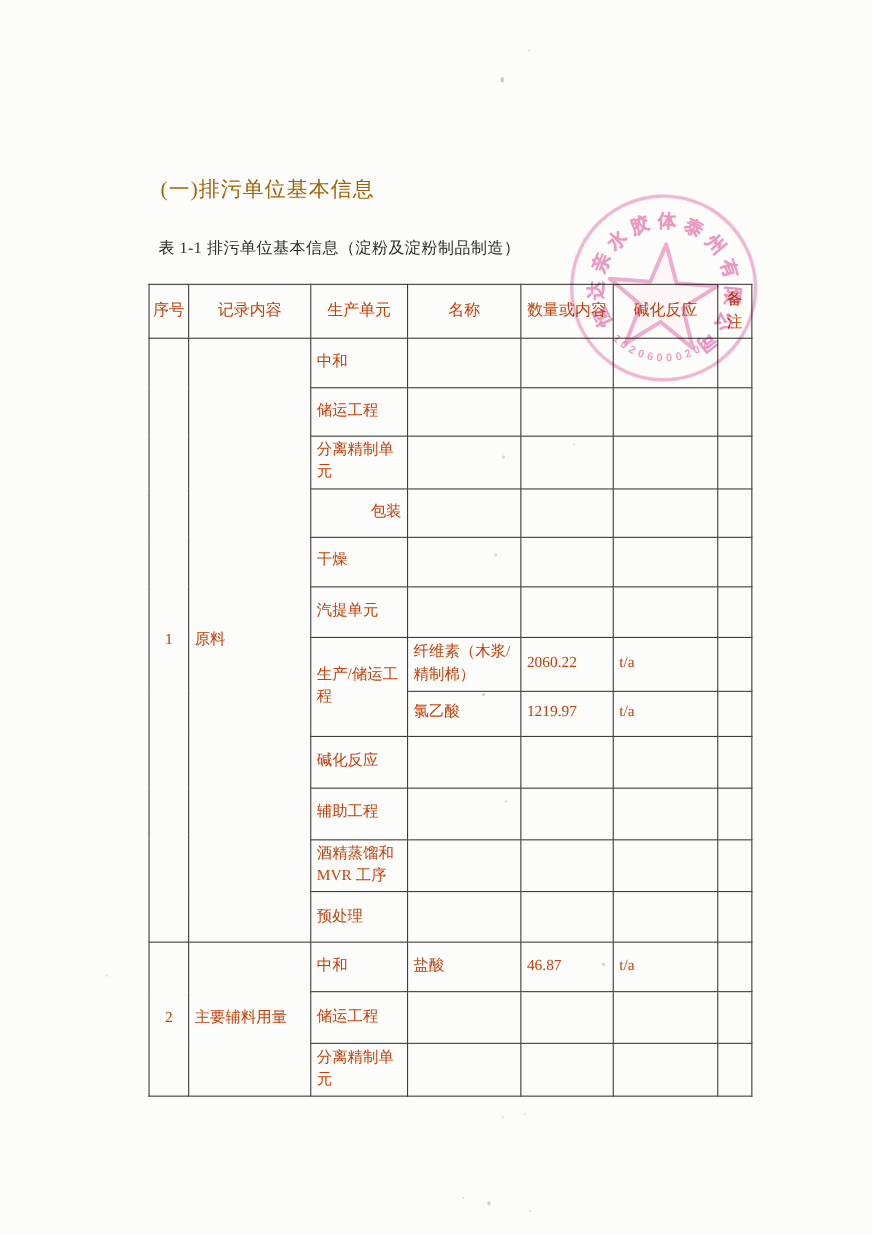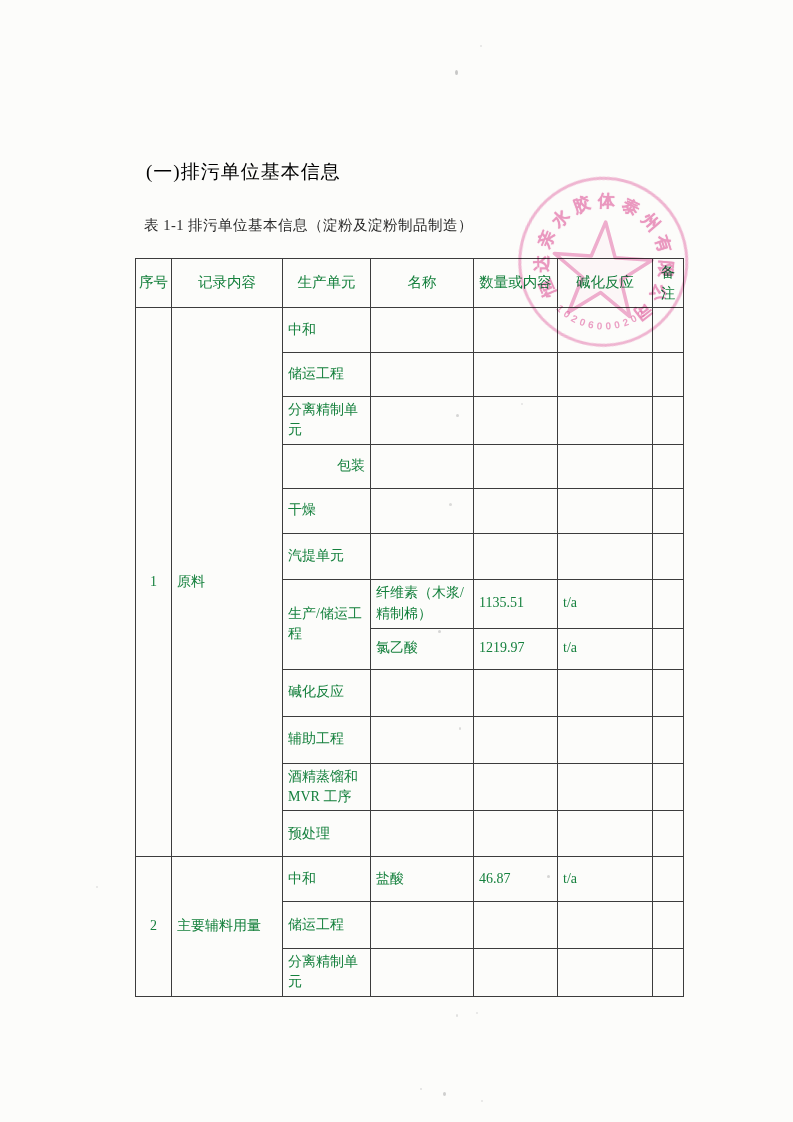--- a/index.html
+++ b/index.html
@@ -15,33 +15,33 @@
     color:#262626;
     overflow:hidden;
   }
   .page-title{
     position:absolute;left:148px;top:108px;
     font-family:"Liberation Sans","DejaVu Sans",sans-serif;
     font-size:27px;font-weight:bold;letter-spacing:1px;color:#1f1f1f;
   }
   .section-heading{
     position:absolute;left:146px;top:159px;
-    font-size:19px;font-weight:normal;letter-spacing:1px;color:#000000;
+    font-size:19px;font-weight:normal;letter-spacing:1px;color:#a16207;
   }
   .table-caption{
     position:absolute;left:144px;top:216px;
     font-size:14.5px;letter-spacing:.5px;color:#2a2a2a;
   }
   table.doc{
     position:absolute;left:135px;top:258px;
     width:548px;
     border-collapse:collapse;
     table-layout:fixed;
     font-size:14px;
-    color:#15803d;
+    color:#c2410c;
   }
   table.doc th,table.doc td{
     border:1.6px solid #3c3c3c;
     vertical-align:middle;
     padding:3px 5px;
     line-height:1.45;
     font-weight:normal;
     word-break:break-all;
     overflow:hidden;
   }
@@ -163,21 +163,21 @@
         <tr style="height: 46px;">
           <td class="c-unit">汽提单元</td>
           <td class="c-name"></td>
           <td class="c-qty"></td>
           <td class="c-meas"></td>
           <td class="c-note"></td>
         </tr>
         <tr style="height: 49px;">
           <td rowspan="2" class="c-unit">生产/储运工程</td>
           <td class="c-name">纤维素（木浆/精制棉）</td>
-          <td class="c-qty">1135.51</td>
+          <td class="c-qty">2060.22</td>
           <td class="c-meas">t/a</td>
           <td class="c-note"></td>
         </tr>
         <tr style="height: 41px;">
           <td class="c-name">氯乙酸</td>
           <td class="c-qty">1219.97</td>
           <td class="c-meas">t/a</td>
           <td class="c-note"></td>
         </tr>
         <tr style="height: 47px;">

